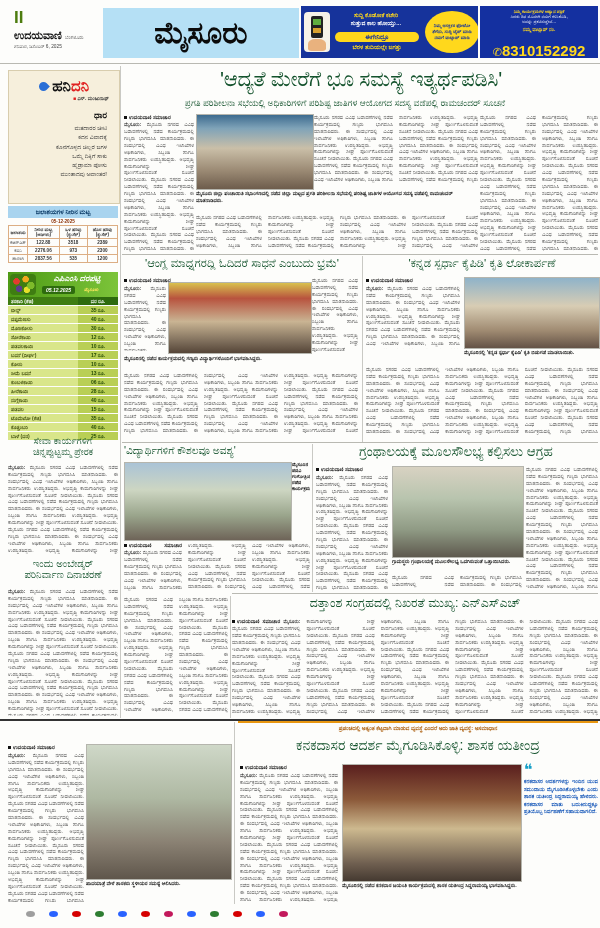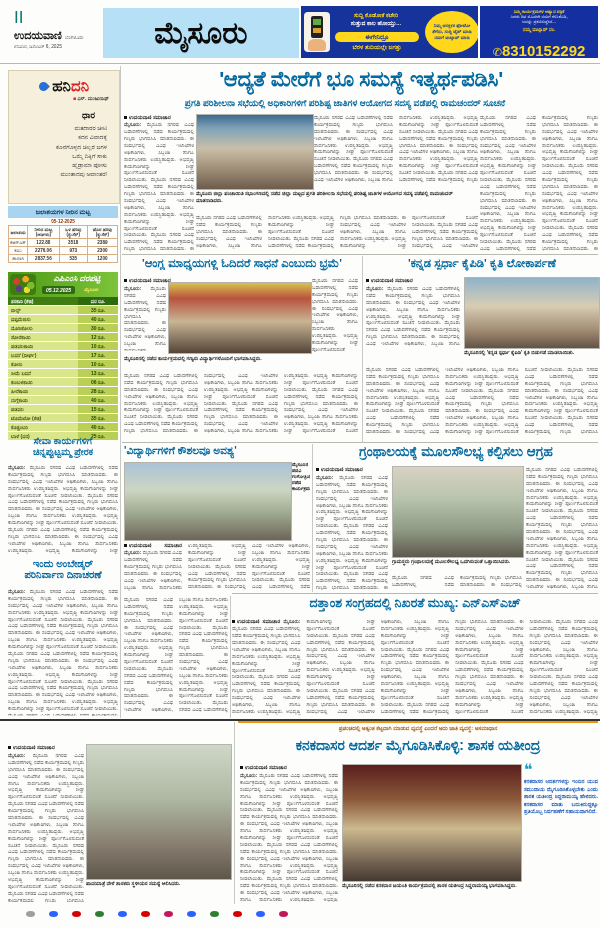--- a/index.html
+++ b/index.html
@@ -1,19 +1,19 @@
 <!DOCTYPE html>
 <html><head>
 <meta charset="utf-8">
 <style>
   html,body{margin:0;padding:0;background:#e8e8e4;}
   .page{position:relative;width:600px;height:928px;background:#fdfdfb;margin:0 auto;overflow:hidden;
         font-family:"Liberation Sans","DejaVu Sans",sans-serif;color:#222;}
   .abs{position:absolute;}
-  .hl{font-weight:bold;color:#0369a1;line-height:1.12;text-align:center;}
+  .hl{font-weight:normal;color:#14532d;line-height:1.12;text-align:center;}
   .body{font-size:5px;line-height:1.38;text-align:justify;color:#3a3a3a;overflow:hidden;}
   .cols2{column-count:2;column-gap:6px;}
   .cols3{column-count:3;column-gap:6px;}
   .cols4{column-count:4;column-gap:6px;}
   .cols5{column-count:5;column-gap:6px;}
   .cap{font-size:5.2px;font-weight:bold;line-height:1.25;color:#111;overflow:hidden;}
   .dl{font-size:5.2px;font-weight:bold;color:#111;white-space:nowrap;overflow:hidden;}
   .dl .sq{display:inline-block;width:3px;height:3px;background:#111;margin-right:2px;vertical-align:middle;}
   .vrule{width:1px;background:#c9c9c4;}
   .hrule{height:1px;background:#b9b9b2;}
@@ -40,21 +40,21 @@
   .quoteblk{color:#1456b8;font-size:5.4px;font-weight:bold;line-height:1.4;text-align:justify;}
   .dots{display:flex;align-items:center;}
   .dot{width:9px;height:6px;border-radius:50%;margin-right:14px;flex:none;}
 </style>
 </head>
 <body>
 
 <div class="page">
 
   <div class="abs" style="left:14px;top:8px;">
-    <div style="font-size:17px;font-weight:normal;color:#0f766e;">II</div>
+    <div style="font-size:17px;font-weight:bold;color:#4d7c0f;">II</div>
     <div style="font-size:11px;font-weight:bold;color:#111;margin-top:1px;">
       <span>ಉದಯವಾಣಿ</span>
       <span style="font-size:5px;font-weight:normal;color:#555;">ಬೆಂಗಳೂರು</span>
     </div>
     <div style="font-size:4.8px;color:#444;margin-top:2px;">ಶನಿವಾರ, ಡಿಸೆಂಬರ್ 6, 2025</div>
   </div>
 
   <div class="abs masthead" style="left:103px;top:8px;width:196px;height:50px;">
     <div style="font-size:30px;font-weight:bold;color:#0b0b0b;">ಮೈಸೂರು</div>
   </div>
@@ -89,21 +89,21 @@
   <div class="abs hrule" style="left:0;top:63px;width:600px;"></div>
 
   <div class="abs hanibox" style="left:8px;top:70px;width:110px;height:132px;">
     <div style="text-align:center;margin-top:6px;font-size:15px;font-weight:bold;">
       <span class="drop"></span>
       <span style="color:#111;">ಹನಿ</span><span style="color:#e02020;">ದನಿ</span>
     </div>
     <div style="text-align:right;padding-right:10px;font-size:5px;font-weight:bold;color:#333;">
       <span style="color:#e02020;">■</span> <span>ಎಸ್. ಮಂಜುನಾಥ್</span>
     </div>
-    <div style="text-align:right;padding-right:24px;margin-top:8px;font-size:8.5px;font-weight:bold;color:#111;">ಧಾರ</div>
+    <div style="text-align:right;padding-right:12px;margin-top:8px;font-size:8.5px;font-weight:bold;color:#111;">ಧಾರ</div>
     <div style="text-align:right;padding-right:12px;margin-top:3px;font-size:6px;line-height:1.55;color:#333;">
 
     <div>ಮತದಾರರ ಚೀಟಿ</div>
         <div>ಕದನ ವಿವಾದಕ್ಕೆ</div>
         <div>ಕೊನೆಗೊಳ್ಳದ ಚಿಲ್ಲರೆ ಜಗಳ</div>
         <div>ಒಮ್ಮೆ ದಿಕ್ಕಿಗೆ ಸಾಕು</div>
         <div>ಹೈಡ್ರಾಮಾ ಪೋಸು</div>
         <div>ಮುಂತಾದವು ಅವಾಂತರ!</div>
       </div>
   </div>
@@ -263,21 +263,21 @@
     <b>ಮೈಸೂರು:</b> <span>ಮೈಸೂರು ನಗರದ ವಿವಿಧ ಬಡಾವಣೆಗಳಲ್ಲಿ ನಡೆದ ಕಾರ್ಯಕ್ರಮದಲ್ಲಿ ಗಣ್ಯರು ಭಾಗವಹಿಸಿ ಮಾತನಾಡಿದರು. ಈ ಸಂದರ್ಭದಲ್ಲಿ ವಿವಿಧ ಇಲಾಖೆಗಳ ಅಧಿಕಾರಿಗಳು, ಸಿಬ್ಬಂದಿ ಹಾಗೂ ಸಾರ್ವಜನಿಕರು ಉಪಸ್ಥಿತರಿದ್ದರು. ಅಭಿವೃದ್ಧಿ ಕಾಮಗಾರಿಗಳನ್ನು ಶೀಘ್ರ ಪೂರ್ಣಗೊಳಿಸುವಂತೆ ಸೂಚನೆ ನೀಡಲಾಯಿತು. ಮೈಸೂರು ನಗರದ ವಿವಿಧ ಬಡಾವಣೆಗಳಲ್ಲಿ ನಡೆದ ಕಾರ್ಯಕ್ರಮದಲ್ಲಿ ಗಣ್ಯರು ಭಾಗವಹಿಸಿ ಮಾತನಾಡಿದರು. ಈ ಸಂದರ್ಭದಲ್ಲಿ ವಿವಿಧ ಇಲಾಖೆಗಳ ಅಧಿಕಾರಿಗಳು, ಸಿಬ್ಬಂದಿ ಹಾಗೂ ಸಾರ್ವಜನಿಕರು ಉಪಸ್ಥಿತರಿದ್ದರು. ಅಭಿವೃದ್ಧಿ ಕಾಮಗಾರಿಗಳನ್ನು ಶೀಘ್ರ ಪೂರ್ಣಗೊಳಿಸುವಂತೆ ಸೂಚನೆ ನೀಡಲಾಯಿತು. ಮೈಸೂರು ನಗರದ ವಿವಿಧ ಬಡಾವಣೆಗಳಲ್ಲಿ ನಡೆದ ಕಾರ್ಯಕ್ರಮದಲ್ಲಿ ಗಣ್ಯರು ಭಾಗವಹಿಸಿ ಮಾತನಾಡಿದರು. ಈ ಸಂದರ್ಭದಲ್ಲಿ ವಿವಿಧ ಇಲಾಖೆಗಳ ಅಧಿಕಾರಿಗಳು, ಸಿಬ್ಬಂದಿ ಹಾಗೂ ಸಾರ್ವಜನಿಕರು ಉಪಸ್ಥಿತರಿದ್ದರು. ಅಭಿವೃದ್ಧಿ ಕಾಮಗಾರಿಗಳನ್ನು ಶೀಘ್ರ ಪೂರ್ಣಗೊಳಿಸುವಂತೆ ಸೂಚನೆ ನೀಡಲಾಯಿತು. ಮೈಸೂರು ನಗರದ ವಿವಿಧ ಬಡಾವಣೆಗಳಲ್ಲಿ ನಡೆದ ಕಾರ್ಯಕ್ರಮದಲ್ಲಿ ಗಣ್ಯರು ಭಾಗವಹಿಸಿ ಮಾತನಾಡಿದರು. ಈ ಸಂದರ್ಭದಲ್ಲಿ ವಿವಿಧ ಇಲಾಖೆಗಳ ಅಧಿಕಾರಿಗಳು, ಸಿಬ್ಬಂದಿ ಹಾಗೂ ಸಾರ್ವಜನಿಕರು ಉಪಸ್ಥಿತರಿದ್ದರು. ಅಭಿವೃದ್ಧಿ ಕಾಮಗಾರಿಗಳನ್ನು ಶೀಘ್ರ ಪೂರ್ಣಗೊಳಿಸುವಂತೆ ಸೂಚನೆ ನೀಡಲಾಯಿತು. </span>
   </div>
   <div class="abs photo ph1" style="left:196px;top:114px;width:116px;height:74px;"></div>
   <div class="abs body cols2" style="left:314px;top:114px;width:164px;height:74px;">ಮೈಸೂರು ನಗರದ ವಿವಿಧ ಬಡಾವಣೆಗಳಲ್ಲಿ ನಡೆದ ಕಾರ್ಯಕ್ರಮದಲ್ಲಿ ಗಣ್ಯರು ಭಾಗವಹಿಸಿ ಮಾತನಾಡಿದರು. ಈ ಸಂದರ್ಭದಲ್ಲಿ ವಿವಿಧ ಇಲಾಖೆಗಳ ಅಧಿಕಾರಿಗಳು, ಸಿಬ್ಬಂದಿ ಹಾಗೂ ಸಾರ್ವಜನಿಕರು ಉಪಸ್ಥಿತರಿದ್ದರು. ಅಭಿವೃದ್ಧಿ ಕಾಮಗಾರಿಗಳನ್ನು ಶೀಘ್ರ ಪೂರ್ಣಗೊಳಿಸುವಂತೆ ಸೂಚನೆ ನೀಡಲಾಯಿತು. ಮೈಸೂರು ನಗರದ ವಿವಿಧ ಬಡಾವಣೆಗಳಲ್ಲಿ ನಡೆದ ಕಾರ್ಯಕ್ರಮದಲ್ಲಿ ಗಣ್ಯರು ಭಾಗವಹಿಸಿ ಮಾತನಾಡಿದರು. ಈ ಸಂದರ್ಭದಲ್ಲಿ ವಿವಿಧ ಇಲಾಖೆಗಳ ಅಧಿಕಾರಿಗಳು, ಸಿಬ್ಬಂದಿ ಹಾಗೂ ಸಾರ್ವಜನಿಕರು ಉಪಸ್ಥಿತರಿದ್ದರು. ಅಭಿವೃದ್ಧಿ ಕಾಮಗಾರಿಗಳನ್ನು ಶೀಘ್ರ ಪೂರ್ಣಗೊಳಿಸುವಂತೆ ಸೂಚನೆ ನೀಡಲಾಯಿತು. ಮೈಸೂರು ನಗರದ ವಿವಿಧ ಬಡಾವಣೆಗಳಲ್ಲಿ ನಡೆದ ಕಾರ್ಯಕ್ರಮದಲ್ಲಿ ಗಣ್ಯರು ಭಾಗವಹಿಸಿ ಮಾತನಾಡಿದರು. ಈ ಸಂದರ್ಭದಲ್ಲಿ ವಿವಿಧ ಇಲಾಖೆಗಳ ಅಧಿಕಾರಿಗಳು, ಸಿಬ್ಬಂದಿ ಹಾಗೂ ಸಾರ್ವಜನಿಕರು ಉಪಸ್ಥಿತರಿದ್ದರು. ಅಭಿವೃದ್ಧಿ ಕಾಮಗಾರಿಗಳನ್ನು ಶೀಘ್ರ ಪೂರ್ಣಗೊಳಿಸುವಂತೆ ಸೂಚನೆ ನೀಡಲಾಯಿತು. ಮೈಸೂರು ನಗರದ ವಿವಿಧ ಬಡಾವಣೆಗಳಲ್ಲಿ ನಡೆದ ಕಾರ್ಯಕ್ರಮದಲ್ಲಿ ಗಣ್ಯರು ಭಾಗವಹಿಸಿ ಮಾತನಾಡಿದರು. ಈ ಸಂದರ್ಭದಲ್ಲಿ ವಿವಿಧ ಇಲಾಖೆಗಳ ಅಧಿಕಾರಿಗಳು, ಸಿಬ್ಬಂದಿ ಹಾಗೂ ಸಾರ್ವಜನಿಕರು ಉಪಸ್ಥಿತರಿದ್ದರು. ಅಭಿವೃದ್ಧಿ ಕಾಮಗಾರಿಗಳನ್ನು ಶೀಘ್ರ ಪೂರ್ಣಗೊಳಿಸುವಂತೆ ಸೂಚನೆ ನೀಡಲಾಯಿತು. ಮೈಸೂರು ನಗರದ ವಿವಿಧ ಬಡಾವಣೆಗಳಲ್ಲಿ ನಡೆದ ಕಾರ್ಯಕ್ರಮದಲ್ಲಿ ಗಣ್ಯರು ಭಾಗವಹಿಸಿ ಮಾತನಾಡಿದರು. ಈ ಸಂದರ್ಭದಲ್ಲಿ ವಿವಿಧ ಇಲಾಖೆಗಳ ಅಧಿಕಾರಿಗಳು, ಸಿಬ್ಬಂದಿ ಹಾಗೂ ಸಾರ್ವಜನಿಕರು ಉಪಸ್ಥಿತರಿದ್ದರು. ಅಭಿವೃದ್ಧಿ ಕಾಮಗಾರಿಗಳನ್ನು ಶೀಘ್ರ ಪೂರ್ಣಗೊಳಿಸುವಂತೆ ಸೂಚನೆ ನೀಡಲಾಯಿತು. </div>
   <div class="abs cap" style="left:196px;top:190px;width:282px;height:21px;">ಮೈಸೂರು ಜಿಲ್ಲಾ ಪಂಚಾಯಿತಿ ಸಭಾಂಗಣದಲ್ಲಿ ನಡೆದ ಜಿಲ್ಲಾ ಮಟ್ಟದ ಪ್ರಗತಿ ಪರಿಶೀಲನಾ ಸಭೆಯಲ್ಲಿ ಪರಿಶಿಷ್ಟ ಜಾತಿಗಳ ಆಯೋಗದ ಸದಸ್ಯ ವಡೆಪಲ್ಲಿ ರಾಮಚಂದರ್ ಮಾತನಾಡಿದರು.</div>
   <div class="abs body cols4" style="left:196px;top:214px;width:282px;height:39px;">ಮೈಸೂರು ನಗರದ ವಿವಿಧ ಬಡಾವಣೆಗಳಲ್ಲಿ ನಡೆದ ಕಾರ್ಯಕ್ರಮದಲ್ಲಿ ಗಣ್ಯರು ಭಾಗವಹಿಸಿ ಮಾತನಾಡಿದರು. ಈ ಸಂದರ್ಭದಲ್ಲಿ ವಿವಿಧ ಇಲಾಖೆಗಳ ಅಧಿಕಾರಿಗಳು, ಸಿಬ್ಬಂದಿ ಹಾಗೂ ಸಾರ್ವಜನಿಕರು ಉಪಸ್ಥಿತರಿದ್ದರು. ಅಭಿವೃದ್ಧಿ ಕಾಮಗಾರಿಗಳನ್ನು ಶೀಘ್ರ ಪೂರ್ಣಗೊಳಿಸುವಂತೆ ಸೂಚನೆ ನೀಡಲಾಯಿತು. ಮೈಸೂರು ನಗರದ ವಿವಿಧ ಬಡಾವಣೆಗಳಲ್ಲಿ ನಡೆದ ಕಾರ್ಯಕ್ರಮದಲ್ಲಿ ಗಣ್ಯರು ಭಾಗವಹಿಸಿ ಮಾತನಾಡಿದರು. ಈ ಸಂದರ್ಭದಲ್ಲಿ ವಿವಿಧ ಇಲಾಖೆಗಳ ಅಧಿಕಾರಿಗಳು, ಸಿಬ್ಬಂದಿ ಹಾಗೂ ಸಾರ್ವಜನಿಕರು ಉಪಸ್ಥಿತರಿದ್ದರು. ಅಭಿವೃದ್ಧಿ ಕಾಮಗಾರಿಗಳನ್ನು ಶೀಘ್ರ ಪೂರ್ಣಗೊಳಿಸುವಂತೆ ಸೂಚನೆ ನೀಡಲಾಯಿತು. ಮೈಸೂರು ನಗರದ ವಿವಿಧ ಬಡಾವಣೆಗಳಲ್ಲಿ ನಡೆದ ಕಾರ್ಯಕ್ರಮದಲ್ಲಿ ಗಣ್ಯರು ಭಾಗವಹಿಸಿ ಮಾತನಾಡಿದರು. ಈ ಸಂದರ್ಭದಲ್ಲಿ ವಿವಿಧ ಇಲಾಖೆಗಳ ಅಧಿಕಾರಿಗಳು, ಸಿಬ್ಬಂದಿ ಹಾಗೂ ಸಾರ್ವಜನಿಕರು ಉಪಸ್ಥಿತರಿದ್ದರು. ಅಭಿವೃದ್ಧಿ ಕಾಮಗಾರಿಗಳನ್ನು ಶೀಘ್ರ ಪೂರ್ಣಗೊಳಿಸುವಂತೆ ಸೂಚನೆ ನೀಡಲಾಯಿತು. ಮೈಸೂರು ನಗರದ ವಿವಿಧ ಬಡಾವಣೆಗಳಲ್ಲಿ ನಡೆದ ಕಾರ್ಯಕ್ರಮದಲ್ಲಿ ಗಣ್ಯರು ಭಾಗವಹಿಸಿ ಮಾತನಾಡಿದರು. ಈ ಸಂದರ್ಭದಲ್ಲಿ ವಿವಿಧ ಇಲಾಖೆಗಳ ಅಧಿಕಾರಿಗಳು, ಸಿಬ್ಬಂದಿ ಹಾಗೂ ಸಾರ್ವಜನಿಕರು ಉಪಸ್ಥಿತರಿದ್ದರು. ಅಭಿವೃದ್ಧಿ ಕಾಮಗಾರಿಗಳನ್ನು ಶೀಘ್ರ ಪೂರ್ಣಗೊಳಿಸುವಂತೆ ಸೂಚನೆ ನೀಡಲಾಯಿತು. ಮೈಸೂರು ನಗರದ ವಿವಿಧ ಬಡಾವಣೆಗಳಲ್ಲಿ ನಡೆದ ಕಾರ್ಯಕ್ರಮದಲ್ಲಿ ಗಣ್ಯರು ಭಾಗವಹಿಸಿ ಮಾತನಾಡಿದರು. ಈ ಸಂದರ್ಭದಲ್ಲಿ ವಿವಿಧ ಇಲಾಖೆಗಳ ಅಧಿಕಾರಿಗಳು, ಸಿಬ್ಬಂದಿ ಹಾಗೂ ಸಾರ್ವಜನಿಕರು ಉಪಸ್ಥಿತರಿದ್ದರು. ಅಭಿವೃದ್ಧಿ ಕಾಮಗಾರಿಗಳನ್ನು ಶೀಘ್ರ ಪೂರ್ಣಗೊಳಿಸುವಂತೆ ಸೂಚನೆ ನೀಡಲಾಯಿತು. </div>
   <div class="abs body cols2" style="left:480px;top:114px;width:118px;height:139px;">ಮೈಸೂರು ನಗರದ ವಿವಿಧ ಬಡಾವಣೆಗಳಲ್ಲಿ ನಡೆದ ಕಾರ್ಯಕ್ರಮದಲ್ಲಿ ಗಣ್ಯರು ಭಾಗವಹಿಸಿ ಮಾತನಾಡಿದರು. ಈ ಸಂದರ್ಭದಲ್ಲಿ ವಿವಿಧ ಇಲಾಖೆಗಳ ಅಧಿಕಾರಿಗಳು, ಸಿಬ್ಬಂದಿ ಹಾಗೂ ಸಾರ್ವಜನಿಕರು ಉಪಸ್ಥಿತರಿದ್ದರು. ಅಭಿವೃದ್ಧಿ ಕಾಮಗಾರಿಗಳನ್ನು ಶೀಘ್ರ ಪೂರ್ಣಗೊಳಿಸುವಂತೆ ಸೂಚನೆ ನೀಡಲಾಯಿತು. ಮೈಸೂರು ನಗರದ ವಿವಿಧ ಬಡಾವಣೆಗಳಲ್ಲಿ ನಡೆದ ಕಾರ್ಯಕ್ರಮದಲ್ಲಿ ಗಣ್ಯರು ಭಾಗವಹಿಸಿ ಮಾತನಾಡಿದರು. ಈ ಸಂದರ್ಭದಲ್ಲಿ ವಿವಿಧ ಇಲಾಖೆಗಳ ಅಧಿಕಾರಿಗಳು, ಸಿಬ್ಬಂದಿ ಹಾಗೂ ಸಾರ್ವಜನಿಕರು ಉಪಸ್ಥಿತರಿದ್ದರು. ಅಭಿವೃದ್ಧಿ ಕಾಮಗಾರಿಗಳನ್ನು ಶೀಘ್ರ ಪೂರ್ಣಗೊಳಿಸುವಂತೆ ಸೂಚನೆ ನೀಡಲಾಯಿತು. ಮೈಸೂರು ನಗರದ ವಿವಿಧ ಬಡಾವಣೆಗಳಲ್ಲಿ ನಡೆದ ಕಾರ್ಯಕ್ರಮದಲ್ಲಿ ಗಣ್ಯರು ಭಾಗವಹಿಸಿ ಮಾತನಾಡಿದರು. ಈ ಸಂದರ್ಭದಲ್ಲಿ ವಿವಿಧ ಇಲಾಖೆಗಳ ಅಧಿಕಾರಿಗಳು, ಸಿಬ್ಬಂದಿ ಹಾಗೂ ಸಾರ್ವಜನಿಕರು ಉಪಸ್ಥಿತರಿದ್ದರು. ಅಭಿವೃದ್ಧಿ ಕಾಮಗಾರಿಗಳನ್ನು ಶೀಘ್ರ ಪೂರ್ಣಗೊಳಿಸುವಂತೆ ಸೂಚನೆ ನೀಡಲಾಯಿತು. ಮೈಸೂರು ನಗರದ ವಿವಿಧ ಬಡಾವಣೆಗಳಲ್ಲಿ ನಡೆದ ಕಾರ್ಯಕ್ರಮದಲ್ಲಿ ಗಣ್ಯರು ಭಾಗವಹಿಸಿ ಮಾತನಾಡಿದರು. ಈ ಸಂದರ್ಭದಲ್ಲಿ ವಿವಿಧ ಇಲಾಖೆಗಳ ಅಧಿಕಾರಿಗಳು, ಸಿಬ್ಬಂದಿ ಹಾಗೂ ಸಾರ್ವಜನಿಕರು ಉಪಸ್ಥಿತರಿದ್ದರು. ಅಭಿವೃದ್ಧಿ ಕಾಮಗಾರಿಗಳನ್ನು ಶೀಘ್ರ ಪೂರ್ಣಗೊಳಿಸುವಂತೆ ಸೂಚನೆ ನೀಡಲಾಯಿತು. ಮೈಸೂರು ನಗರದ ವಿವಿಧ ಬಡಾವಣೆಗಳಲ್ಲಿ ನಡೆದ ಕಾರ್ಯಕ್ರಮದಲ್ಲಿ ಗಣ್ಯರು ಭಾಗವಹಿಸಿ ಮಾತನಾಡಿದರು. ಈ ಸಂದರ್ಭದಲ್ಲಿ ವಿವಿಧ ಇಲಾಖೆಗಳ ಅಧಿಕಾರಿಗಳು, ಸಿಬ್ಬಂದಿ ಹಾಗೂ ಸಾರ್ವಜನಿಕರು ಉಪಸ್ಥಿತರಿದ್ದರು. ಅಭಿವೃದ್ಧಿ ಕಾಮಗಾರಿಗಳನ್ನು ಶೀಘ್ರ ಪೂರ್ಣಗೊಳಿಸುವಂತೆ ಸೂಚನೆ ನೀಡಲಾಯಿತು. ಮೈಸೂರು ನಗರದ ವಿವಿಧ ಬಡಾವಣೆಗಳಲ್ಲಿ ನಡೆದ ಕಾರ್ಯಕ್ರಮದಲ್ಲಿ ಗಣ್ಯರು ಭಾಗವಹಿಸಿ ಮಾತನಾಡಿದರು. ಈ ಸಂದರ್ಭದಲ್ಲಿ ವಿವಿಧ ಇಲಾಖೆಗಳ ಅಧಿಕಾರಿಗಳು, ಸಿಬ್ಬಂದಿ ಹಾಗೂ ಸಾರ್ವಜನಿಕರು ಉಪಸ್ಥಿತರಿದ್ದರು. ಅಭಿವೃದ್ಧಿ ಕಾಮಗಾರಿಗಳನ್ನು ಶೀಘ್ರ ಪೂರ್ಣಗೊಳಿಸುವಂತೆ ಸೂಚನೆ ನೀಡಲಾಯಿತು. ಮೈಸೂರು ನಗರದ ವಿವಿಧ ಬಡಾವಣೆಗಳಲ್ಲಿ ನಡೆದ ಕಾರ್ಯಕ್ರಮದಲ್ಲಿ ಗಣ್ಯರು ಭಾಗವಹಿಸಿ ಮಾತನಾಡಿದರು. ಈ ಸಂದರ್ಭದಲ್ಲಿ ವಿವಿಧ ಇಲಾಖೆಗಳ ಅಧಿಕಾರಿಗಳು, ಸಿಬ್ಬಂದಿ ಹಾಗೂ ಸಾರ್ವಜನಿಕರು ಉಪಸ್ಥಿತರಿದ್ದರು. ಅಭಿವೃದ್ಧಿ ಕಾಮಗಾರಿಗಳನ್ನು ಶೀಘ್ರ ಪೂರ್ಣಗೊಳಿಸುವಂತೆ ಸೂಚನೆ ನೀಡಲಾಯಿತು. </div>
 
   <div class="abs hrule" style="left:122px;top:254px;width:476px;"></div>
 
-  <div class="abs hl" style="left:124px;top:257px;width:236px;font-size:11.5px;">'ಆಂಗ್ಲ ಮಾಧ್ಶಯಗಳ್ಲಿ ಓದಿದರೆ ಸಾಧನೆ ಎಂಬುದು ಭ್ರಮೆ'</div>
+  <div class="abs hl" style="left:124px;top:257px;width:236px;font-size:11.5px;">'ಆಂಗ್ಲ ಮಾಧ್ನಗರದ್ಲಿ ಓದಿದರೆ ಸಾಧನೆ ಎಂಬುದು ಭ್ರಮೆ'</div>
   <div class="abs dl" style="left:124px;top:277px;width:60px;"><span class="sq"></span><span>ಉದಯವಾಣಿ ಸಮಾಚಾರ</span></div>
   <div class="abs body" style="left:124px;top:285px;width:42px;height:66px;"><b>ಮೈಸೂರು:</b> <span>ಮೈಸೂರು ನಗರದ ವಿವಿಧ ಬಡಾವಣೆಗಳಲ್ಲಿ ನಡೆದ ಕಾರ್ಯಕ್ರಮದಲ್ಲಿ ಗಣ್ಯರು ಭಾಗವಹಿಸಿ ಮಾತನಾಡಿದರು. ಈ ಸಂದರ್ಭದಲ್ಲಿ ವಿವಿಧ ಇಲಾಖೆಗಳ ಅಧಿಕಾರಿಗಳು, ಸಿಬ್ಬಂದಿ ಹಾಗೂ ಸಾರ್ವಜನಿಕರು ಉಪಸ್ಥಿತರಿದ್ದರು. ಅಭಿವೃದ್ಧಿ ಕಾಮಗಾರಿಗಳನ್ನು ಶೀಘ್ರ ಪೂರ್ಣಗೊಳಿಸುವಂತೆ ಸೂಚನೆ ನೀಡಲಾಯಿತು. ಮೈಸೂರು ನಗರದ ವಿವಿಧ ಬಡಾವಣೆಗಳಲ್ಲಿ ನಡೆದ ಕಾರ್ಯಕ್ರಮದಲ್ಲಿ ಗಣ್ಯರು ಭಾಗವಹಿಸಿ ಮಾತನಾಡಿದರು. ಈ ಸಂದರ್ಭದಲ್ಲಿ ವಿವಿಧ ಇಲಾಖೆಗಳ ಅಧಿಕಾರಿಗಳು, ಸಿಬ್ಬಂದಿ ಹಾಗೂ ಸಾರ್ವಜನಿಕರು ಉಪಸ್ಥಿತರಿದ್ದರು. ಅಭಿವೃದ್ಧಿ ಕಾಮಗಾರಿಗಳನ್ನು ಶೀಘ್ರ ಪೂರ್ಣಗೊಳಿಸುವಂತೆ ಸೂಚನೆ ನೀಡಲಾಯಿತು. </span></div>
   <div class="abs photo ph2" style="left:168px;top:282px;width:142px;height:70px;"></div>
   <div class="abs body" style="left:312px;top:277px;width:46px;height:75px;">ಮೈಸೂರು ನಗರದ ವಿವಿಧ ಬಡಾವಣೆಗಳಲ್ಲಿ ನಡೆದ ಕಾರ್ಯಕ್ರಮದಲ್ಲಿ ಗಣ್ಯರು ಭಾಗವಹಿಸಿ ಮಾತನಾಡಿದರು. ಈ ಸಂದರ್ಭದಲ್ಲಿ ವಿವಿಧ ಇಲಾಖೆಗಳ ಅಧಿಕಾರಿಗಳು, ಸಿಬ್ಬಂದಿ ಹಾಗೂ ಸಾರ್ವಜನಿಕರು ಉಪಸ್ಥಿತರಿದ್ದರು. ಅಭಿವೃದ್ಧಿ ಕಾಮಗಾರಿಗಳನ್ನು ಶೀಘ್ರ ಪೂರ್ಣಗೊಳಿಸುವಂತೆ ಸೂಚನೆ ನೀಡಲಾಯಿತು. ಮೈಸೂರು ನಗರದ ವಿವಿಧ ಬಡಾವಣೆಗಳಲ್ಲಿ ನಡೆದ ಕಾರ್ಯಕ್ರಮದಲ್ಲಿ ಗಣ್ಯರು ಭಾಗವಹಿಸಿ ಮಾತನಾಡಿದರು. ಈ ಸಂದರ್ಭದಲ್ಲಿ ವಿವಿಧ ಇಲಾಖೆಗಳ ಅಧಿಕಾರಿಗಳು, ಸಿಬ್ಬಂದಿ ಹಾಗೂ ಸಾರ್ವಜನಿಕರು ಉಪಸ್ಥಿತರಿದ್ದರು. ಅಭಿವೃದ್ಧಿ ಕಾಮಗಾರಿಗಳನ್ನು ಶೀಘ್ರ ಪೂರ್ಣಗೊಳಿಸುವಂತೆ ಸೂಚನೆ ನೀಡಲಾಯಿತು. </div>
   <div class="abs cap" style="left:124px;top:355px;width:234px;height:14px;">ಮೈಸೂರಿನಲ್ಲಿ ನಡೆದ ಕಾರ್ಯಕ್ರಮದಲ್ಲಿ ಗಣ್ಯರು ವಿದ್ಯಾರ್ಥಿಗಳೊಂದಿಗೆ ಭಾಗವಹಿಸಿದ್ದರು.</div>
   <div class="abs body cols3" style="left:124px;top:372px;width:234px;height:68px;">ಮೈಸೂರು ನಗರದ ವಿವಿಧ ಬಡಾವಣೆಗಳಲ್ಲಿ ನಡೆದ ಕಾರ್ಯಕ್ರಮದಲ್ಲಿ ಗಣ್ಯರು ಭಾಗವಹಿಸಿ ಮಾತನಾಡಿದರು. ಈ ಸಂದರ್ಭದಲ್ಲಿ ವಿವಿಧ ಇಲಾಖೆಗಳ ಅಧಿಕಾರಿಗಳು, ಸಿಬ್ಬಂದಿ ಹಾಗೂ ಸಾರ್ವಜನಿಕರು ಉಪಸ್ಥಿತರಿದ್ದರು. ಅಭಿವೃದ್ಧಿ ಕಾಮಗಾರಿಗಳನ್ನು ಶೀಘ್ರ ಪೂರ್ಣಗೊಳಿಸುವಂತೆ ಸೂಚನೆ ನೀಡಲಾಯಿತು. ಮೈಸೂರು ನಗರದ ವಿವಿಧ ಬಡಾವಣೆಗಳಲ್ಲಿ ನಡೆದ ಕಾರ್ಯಕ್ರಮದಲ್ಲಿ ಗಣ್ಯರು ಭಾಗವಹಿಸಿ ಮಾತನಾಡಿದರು. ಈ ಸಂದರ್ಭದಲ್ಲಿ ವಿವಿಧ ಇಲಾಖೆಗಳ ಅಧಿಕಾರಿಗಳು, ಸಿಬ್ಬಂದಿ ಹಾಗೂ ಸಾರ್ವಜನಿಕರು ಉಪಸ್ಥಿತರಿದ್ದರು. ಅಭಿವೃದ್ಧಿ ಕಾಮಗಾರಿಗಳನ್ನು ಶೀಘ್ರ ಪೂರ್ಣಗೊಳಿಸುವಂತೆ ಸೂಚನೆ ನೀಡಲಾಯಿತು. ಮೈಸೂರು ನಗರದ ವಿವಿಧ ಬಡಾವಣೆಗಳಲ್ಲಿ ನಡೆದ ಕಾರ್ಯಕ್ರಮದಲ್ಲಿ ಗಣ್ಯರು ಭಾಗವಹಿಸಿ ಮಾತನಾಡಿದರು. ಈ ಸಂದರ್ಭದಲ್ಲಿ ವಿವಿಧ ಇಲಾಖೆಗಳ ಅಧಿಕಾರಿಗಳು, ಸಿಬ್ಬಂದಿ ಹಾಗೂ ಸಾರ್ವಜನಿಕರು ಉಪಸ್ಥಿತರಿದ್ದರು. ಅಭಿವೃದ್ಧಿ ಕಾಮಗಾರಿಗಳನ್ನು ಶೀಘ್ರ ಪೂರ್ಣಗೊಳಿಸುವಂತೆ ಸೂಚನೆ ನೀಡಲಾಯಿತು. ಮೈಸೂರು ನಗರದ ವಿವಿಧ ಬಡಾವಣೆಗಳಲ್ಲಿ ನಡೆದ ಕಾರ್ಯಕ್ರಮದಲ್ಲಿ ಗಣ್ಯರು ಭಾಗವಹಿಸಿ ಮಾತನಾಡಿದರು. ಈ ಸಂದರ್ಭದಲ್ಲಿ ವಿವಿಧ ಇಲಾಖೆಗಳ ಅಧಿಕಾರಿಗಳು, ಸಿಬ್ಬಂದಿ ಹಾಗೂ ಸಾರ್ವಜನಿಕರು ಉಪಸ್ಥಿತರಿದ್ದರು. ಅಭಿವೃದ್ಧಿ ಕಾಮಗಾರಿಗಳನ್ನು ಶೀಘ್ರ ಪೂರ್ಣಗೊಳಿಸುವಂತೆ ಸೂಚನೆ ನೀಡಲಾಯಿತು. ಮೈಸೂರು ನಗರದ ವಿವಿಧ ಬಡಾವಣೆಗಳಲ್ಲಿ ನಡೆದ ಕಾರ್ಯಕ್ರಮದಲ್ಲಿ ಗಣ್ಯರು ಭಾಗವಹಿಸಿ ಮಾತನಾಡಿದರು. ಈ ಸಂದರ್ಭದಲ್ಲಿ ವಿವಿಧ ಇಲಾಖೆಗಳ ಅಧಿಕಾರಿಗಳು, ಸಿಬ್ಬಂದಿ ಹಾಗೂ ಸಾರ್ವಜನಿಕರು ಉಪಸ್ಥಿತರಿದ್ದರು. ಅಭಿವೃದ್ಧಿ ಕಾಮಗಾರಿಗಳನ್ನು ಶೀಘ್ರ ಪೂರ್ಣಗೊಳಿಸುವಂತೆ ಸೂಚನೆ ನೀಡಲಾಯಿತು. ಮೈಸೂರು ನಗರದ ವಿವಿಧ ಬಡಾವಣೆಗಳಲ್ಲಿ ನಡೆದ ಕಾರ್ಯಕ್ರಮದಲ್ಲಿ ಗಣ್ಯರು ಭಾಗವಹಿಸಿ ಮಾತನಾಡಿದರು. ಈ ಸಂದರ್ಭದಲ್ಲಿ ವಿವಿಧ ಇಲಾಖೆಗಳ ಅಧಿಕಾರಿಗಳು, ಸಿಬ್ಬಂದಿ ಹಾಗೂ ಸಾರ್ವಜನಿಕರು ಉಪಸ್ಥಿತರಿದ್ದರು. ಅಭಿವೃದ್ಧಿ ಕಾಮಗಾರಿಗಳನ್ನು ಶೀಘ್ರ ಪೂರ್ಣಗೊಳಿಸುವಂತೆ ಸೂಚನೆ ನೀಡಲಾಯಿತು. </div>
 
   <div class="abs vrule" style="left:362px;top:256px;height:186px;"></div>
 
   <div class="abs hl" style="left:366px;top:257px;width:232px;font-size:11.5px;">'ಕನ್ನಡ ಸ್ಪರ್ಧಾ ಕೈಪಿಡಿ' ಕೃತಿ ಲೋಕಾರ್ಪಣೆ</div>

